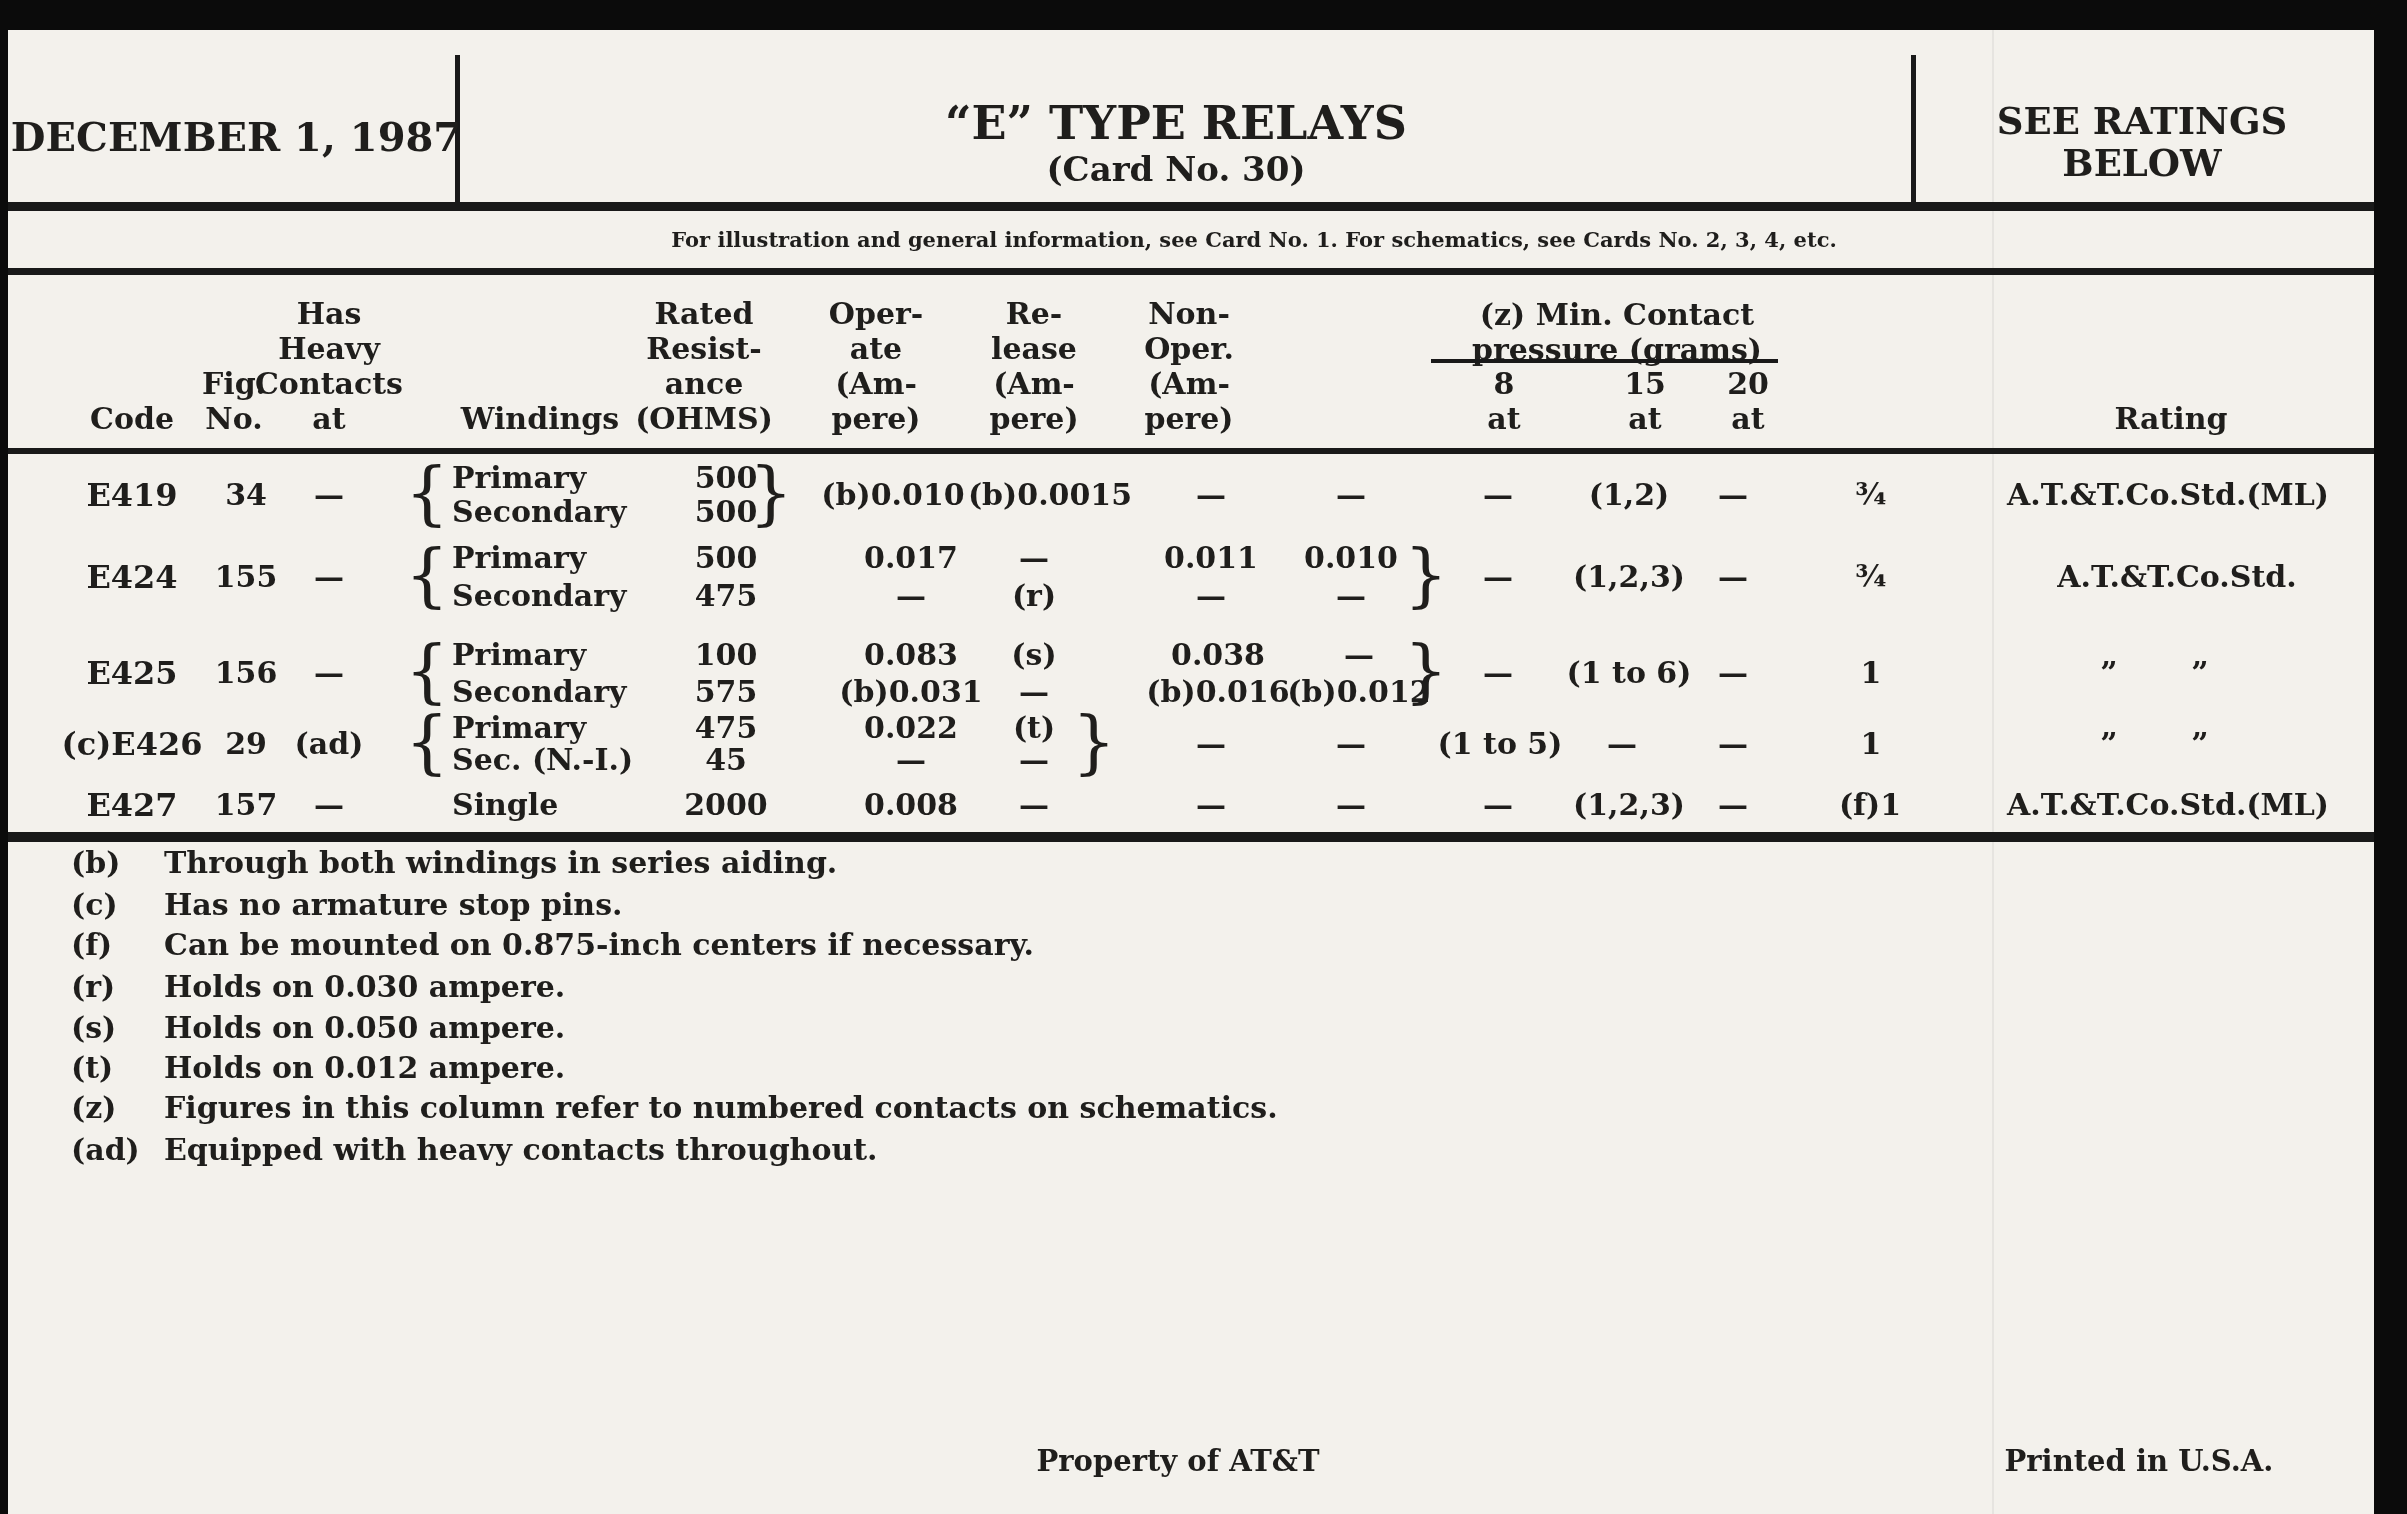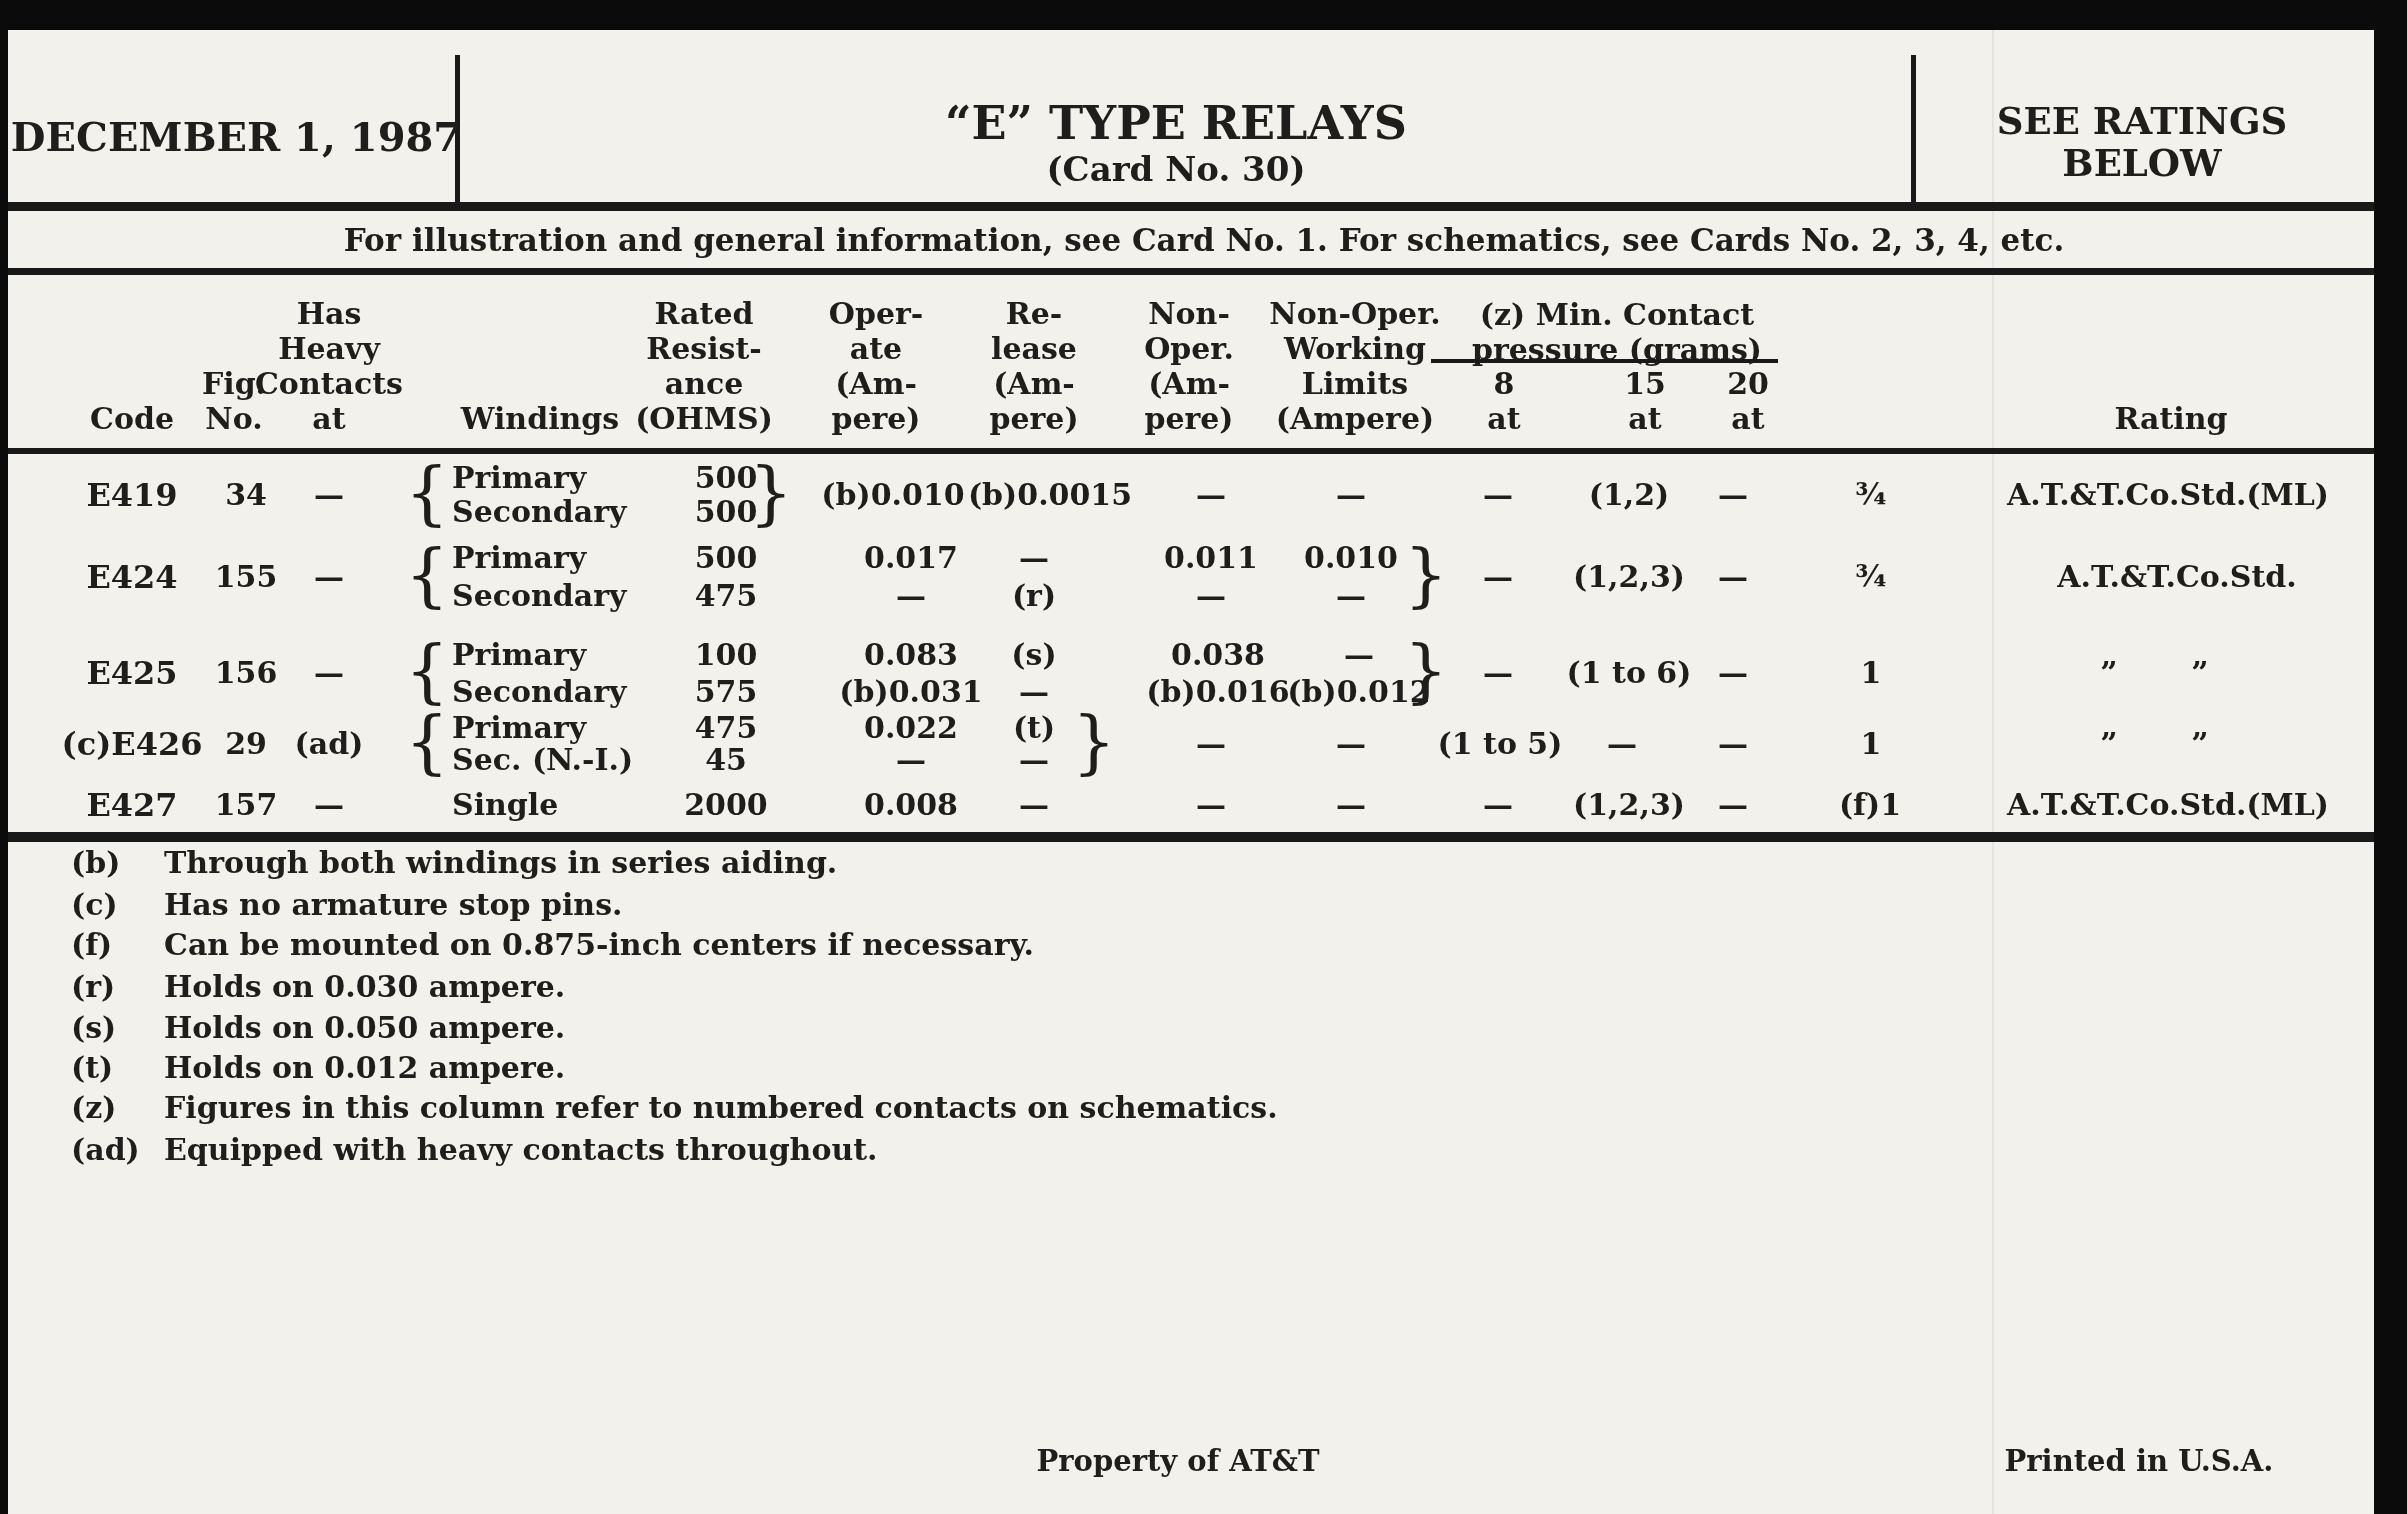--- a/index.html
+++ b/index.html
@@ -14,21 +14,21 @@
   .ctr{transform:translateX(-50%);text-align:center;}
   .hr{position:absolute;left:0;width:2366px;background:#191919;}
   .vr{position:absolute;width:5px;background:#191919;}
   .crease{position:absolute;left:1984px;top:0;width:2px;height:100%;background:rgba(0,0,0,0.05);}
   
   .date{left:228px;top:85px;font-size:40px;line-height:44px;}
   .title{left:1168px;top:68px;font-size:46px;line-height:50px;}
   .cardno{left:1168px;top:120px;font-size:34px;line-height:38px;}
   .ratings1{left:2134px;top:70px;font-size:37px;line-height:42px;}
   .ratings2{left:2134px;top:112px;font-size:37px;line-height:42px;}
-  .infoline{left:1196px;top:193px;font-size:31px;line-height:34px;}
+  .infoline{left:1246px;top:193px;font-size:21px;line-height:34px;}
   
   .thead{position:absolute;left:0;top:267px;width:2366px;height:139px;font-size:30px;}
   .hcell{position:absolute;bottom:0;transform:translateX(-50%);text-align:center;line-height:35px;white-space:nowrap;}
   .hg{position:absolute;top:0;transform:translateX(-50%);text-align:center;line-height:35px;white-space:nowrap;}
   .punder{position:absolute;left:1423px;top:62px;width:347px;height:4px;background:#191919;}
   
   .trow{position:absolute;left:0;width:2366px;font-size:30px;line-height:34px;}
   .tc{position:absolute;transform:translateX(-50%);white-space:nowrap;text-align:center;}
   .tl{position:absolute;white-space:nowrap;}
   .brc{position:absolute;transform:translateX(-50%);font-size:69px;line-height:77px;font-weight:400;}
@@ -91,26 +91,20 @@
         <div>Re-</div>
         <div>lease</div>
         <div>(Am-</div>
         <div>pere)</div>
       </div>
     <div class="hcell" style="left:1181px;">
         <div>Non-</div>
         <div>Oper.</div>
         <div>(Am-</div>
         <div>pere)</div>
-      </div>
-    <div class="hcell" style="left:1347px;">
-        <div>Non-Oper.</div>
-        <div>Working</div>
-        <div>Limits</div>
-        <div>(Ampere)</div>
       </div>
     <div class="hg" style="left:1609px;">
         <div>(z) Min. Contact</div>
         <div>pressure (grams)</div>
       </div>
     <div class="punder"></div>
     <div class="hcell" style="left:1496px;">
         <div>8</div>
         <div>at</div>
       </div>

